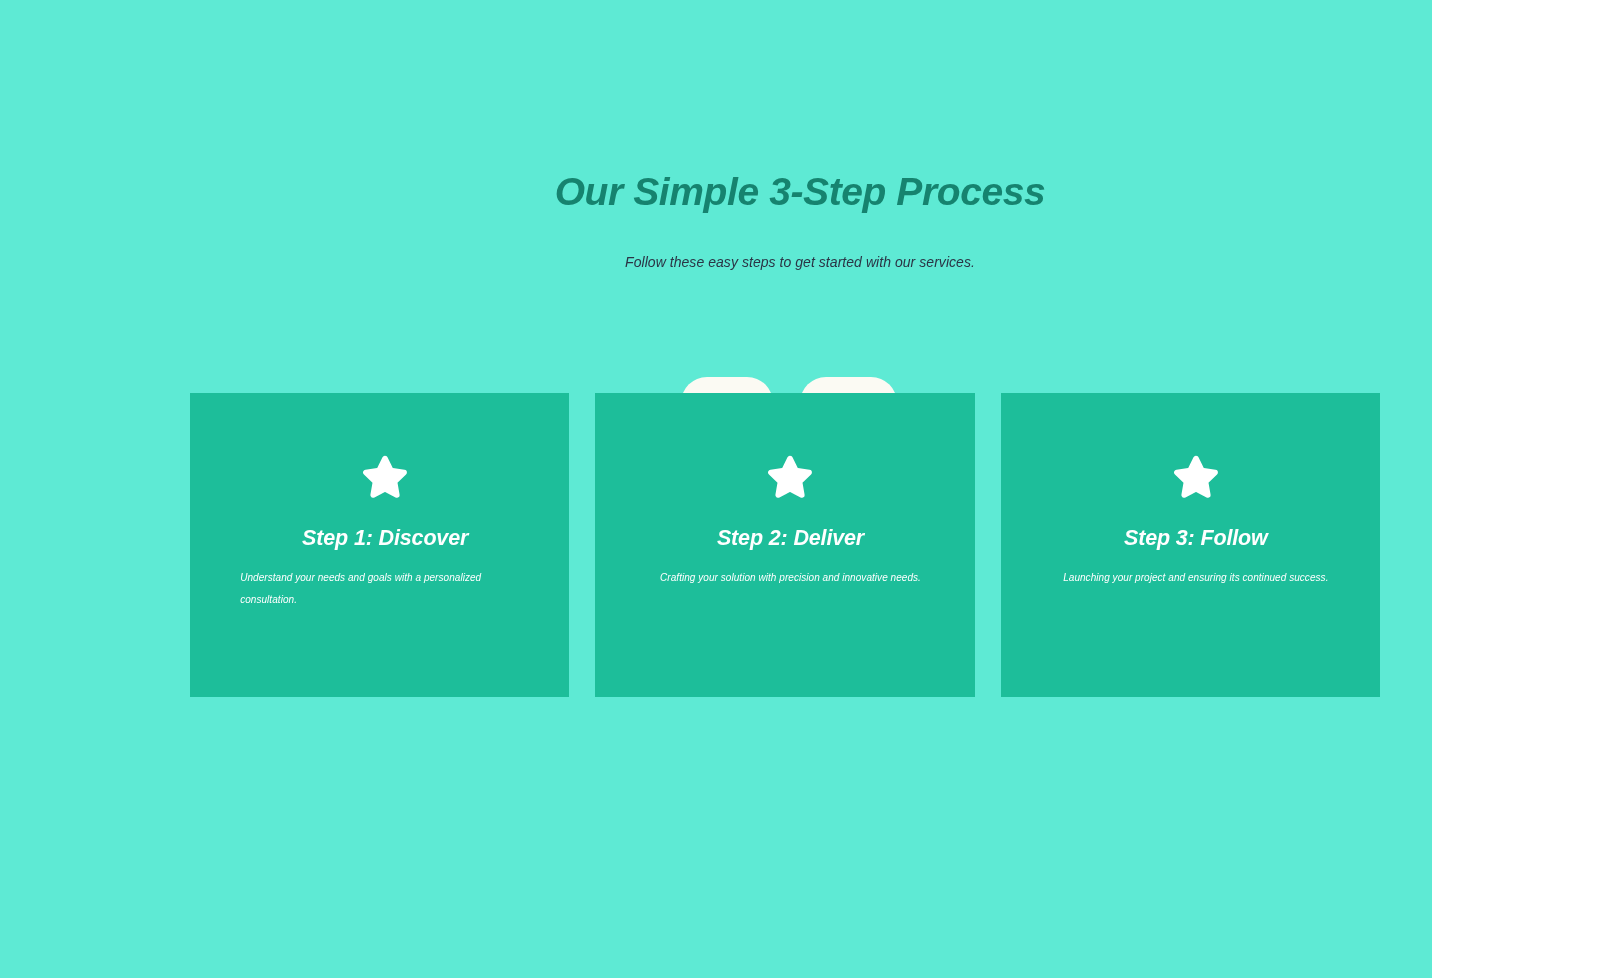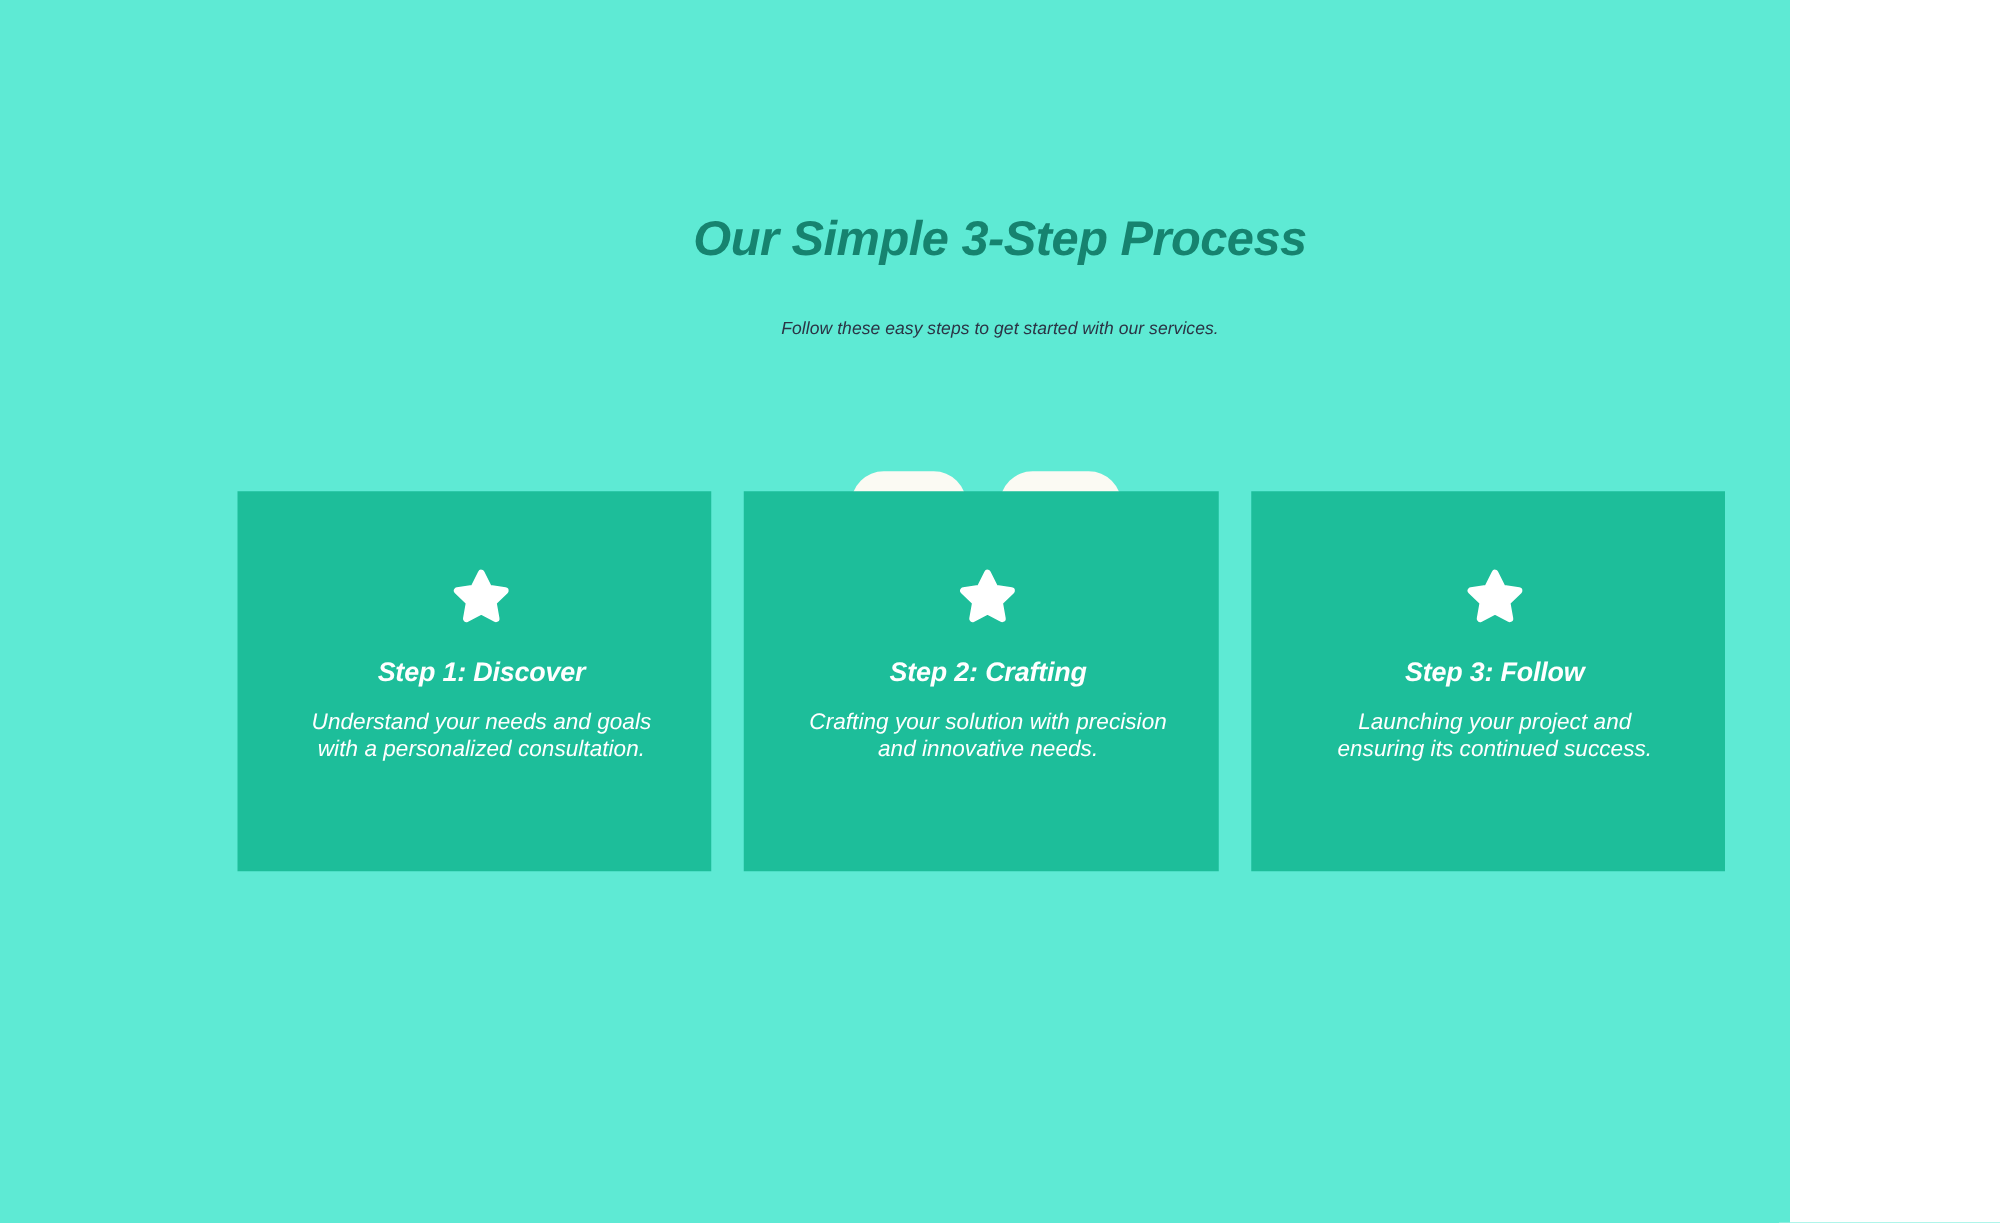--- a/index.html
+++ b/index.html
@@ -100,21 +100,21 @@
 
   .step-card {
     flex: 1 1 0;
     background: #1dbe9a;
     border-radius: 0;
     box-sizing: border-box;
     padding: 58px 23px 40px 34px;
     display: flex;
     flex-direction: column;
     align-items: center;
-    text-align: center;
+    text-align: left;
   }
 
   .card-icon {
     width: 48px;
     height: 48px;
     display: block;
     margin-bottom: 25px;
   }
 
   .card-icon svg {
@@ -130,21 +130,21 @@
     font-weight: 700;
     color: #ffffff;
     letter-spacing: -0.15px;
     font-family: "Liberation Sans", sans-serif;
   }
 
   .card-desc {
     margin: 0;
     padding-top: 15px;
     max-width: 290px;
-    font-size: 18px;
+    font-size: 10px;
     line-height: 21.5px;
     font-weight: 400;
     color: #ffffff;
     letter-spacing: 0.05px;
     font-family: "Liberation Sans", sans-serif;
   }
 </style>
 </head>
 <body>
 
@@ -171,21 +171,21 @@
       <h3 class="card-title">Step 1: Discover</h3>
       <p class="card-desc">Understand your needs and goals with a personalized consultation.</p>
     </div>
 
     <div class="step-card">
       <span class="card-icon">
         <svg viewBox="0 0 48 48" xmlns="http://www.w3.org/2000/svg" aria-hidden="true">
           <path fill="#ffffff" stroke="#ffffff" stroke-width="5.6" stroke-linejoin="round" stroke-linecap="round" d="M24 7.6 L29.9 19.5 L43.1 21.5 L33.5 30.8 L35.8 43.9 L24 37.7 L12.2 43.9 L14.5 30.8 L4.9 21.5 L18.1 19.5 Z"></path>
         </svg>
       </span>
-      <h3 class="card-title">Step 2: Crafting</h3>
+      <h3 class="card-title">Step 2: Deliver</h3>
       <p class="card-desc">Crafting your solution with precision and innovative needs.</p>
     </div>
 
     <div class="step-card">
       <span class="card-icon">
         <svg viewBox="0 0 48 48" xmlns="http://www.w3.org/2000/svg" aria-hidden="true">
           <path fill="#ffffff" stroke="#ffffff" stroke-width="5.6" stroke-linejoin="round" stroke-linecap="round" d="M24 7.6 L29.9 19.5 L43.1 21.5 L33.5 30.8 L35.8 43.9 L24 37.7 L12.2 43.9 L14.5 30.8 L4.9 21.5 L18.1 19.5 Z"></path>
         </svg>
       </span>
       <h3 class="card-title">Step 3: Follow</h3>

